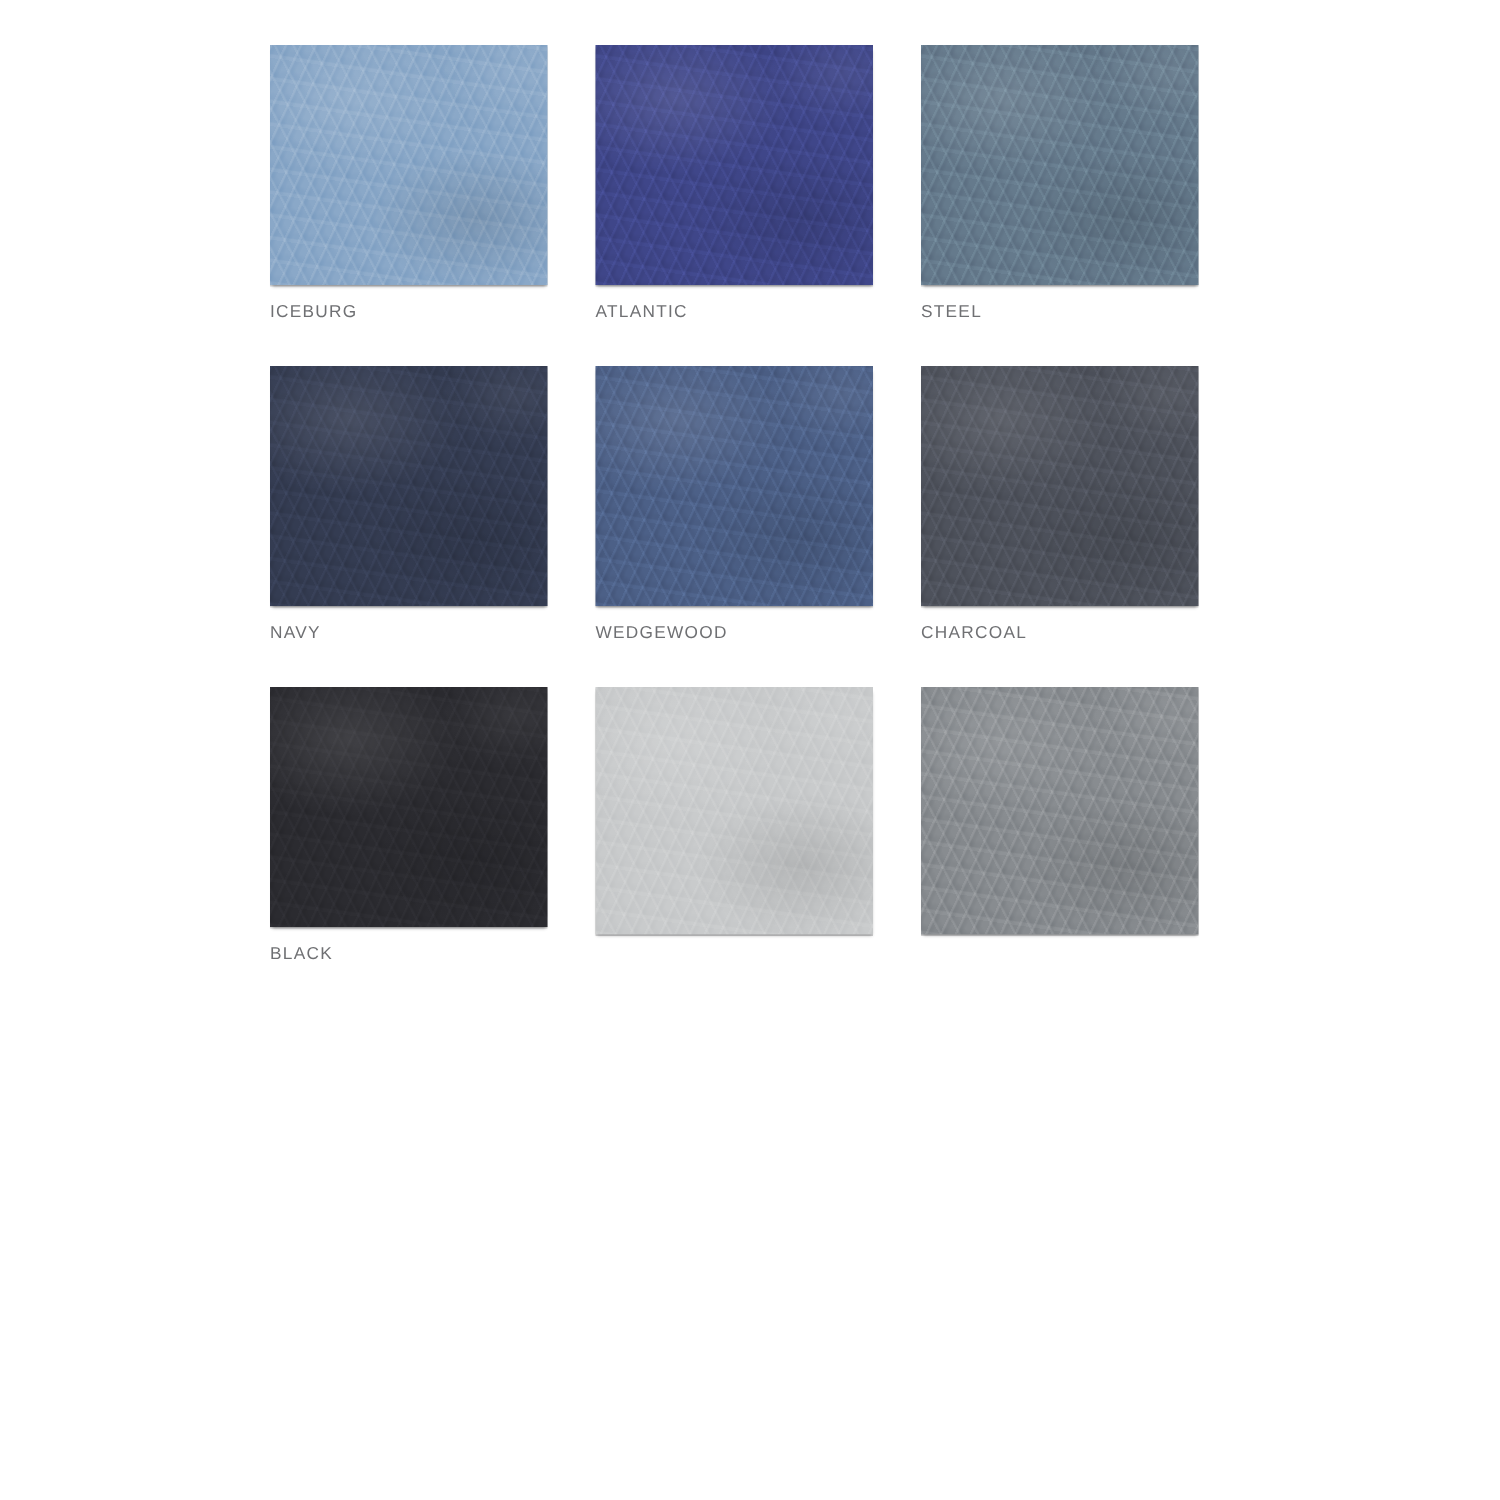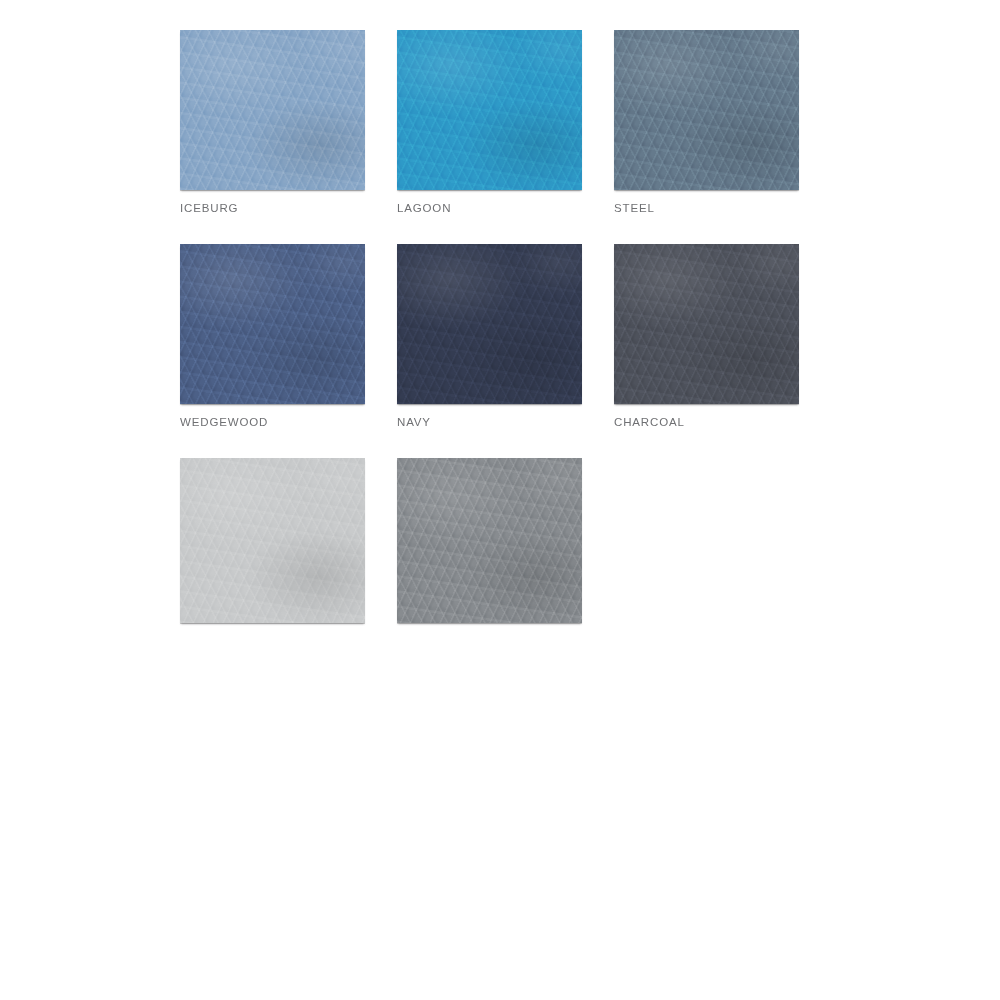--- a/index.html
+++ b/index.html
@@ -111,38 +111,42 @@
 </head>
 <body>
 
 <div id="swatch-sheet" style="background: rgb(255, 255, 255);">
   <div class="swatch-grid">
       <div class="swatch-cell">
         <div class="swatch-chip" style="background-color: rgb(138, 168, 200);"></div>
         <span class="swatch-label">ICEBURG</span>
       </div>
       <div class="swatch-cell">
-        <div class="swatch-chip" style="background-color: rgb(46, 154, 200);"></div>
-        <span class="swatch-label">LAGOON</span>
+        <div class="swatch-chip" style="background-color: rgb(63, 70, 137);"></div>
+        <span class="swatch-label">ATLANTIC</span>
       </div>
       <div class="swatch-cell">
         <div class="swatch-chip" style="background-color: rgb(101, 122, 140);"></div>
         <span class="swatch-label">STEEL</span>
       </div>
       <div class="swatch-cell">
+        <div class="swatch-chip" style="background-color: rgb(52, 60, 82);"></div>
+        <span class="swatch-label">NAVY</span>
+      </div>
+      <div class="swatch-cell">
         <div class="swatch-chip" style="background-color: rgb(76, 96, 135);"></div>
         <span class="swatch-label">WEDGEWOOD</span>
       </div>
       <div class="swatch-cell">
-        <div class="swatch-chip" style="background-color: rgb(52, 60, 82);"></div>
-        <span class="swatch-label">NAVY</span>
+        <div class="swatch-chip" style="background-color: rgb(78, 82, 92);"></div>
+        <span class="swatch-label">CHARCOAL</span>
       </div>
       <div class="swatch-cell">
-        <div class="swatch-chip" style="background-color: rgb(78, 82, 92);"></div>
-        <span class="swatch-label">CHARCOAL</span>
+        <div class="swatch-chip" style="background-color: rgb(43, 43, 48);"></div>
+        <span class="swatch-label">BLACK</span>
       </div>
       <div class="swatch-cell tall">
         <div class="swatch-chip" style="background-color: rgb(201, 203, 204);"></div>
       </div>
       <div class="swatch-cell tall">
         <div class="swatch-chip" style="background-color: rgb(136, 140, 144);"></div>
       </div>
     </div>
 </div>
 

